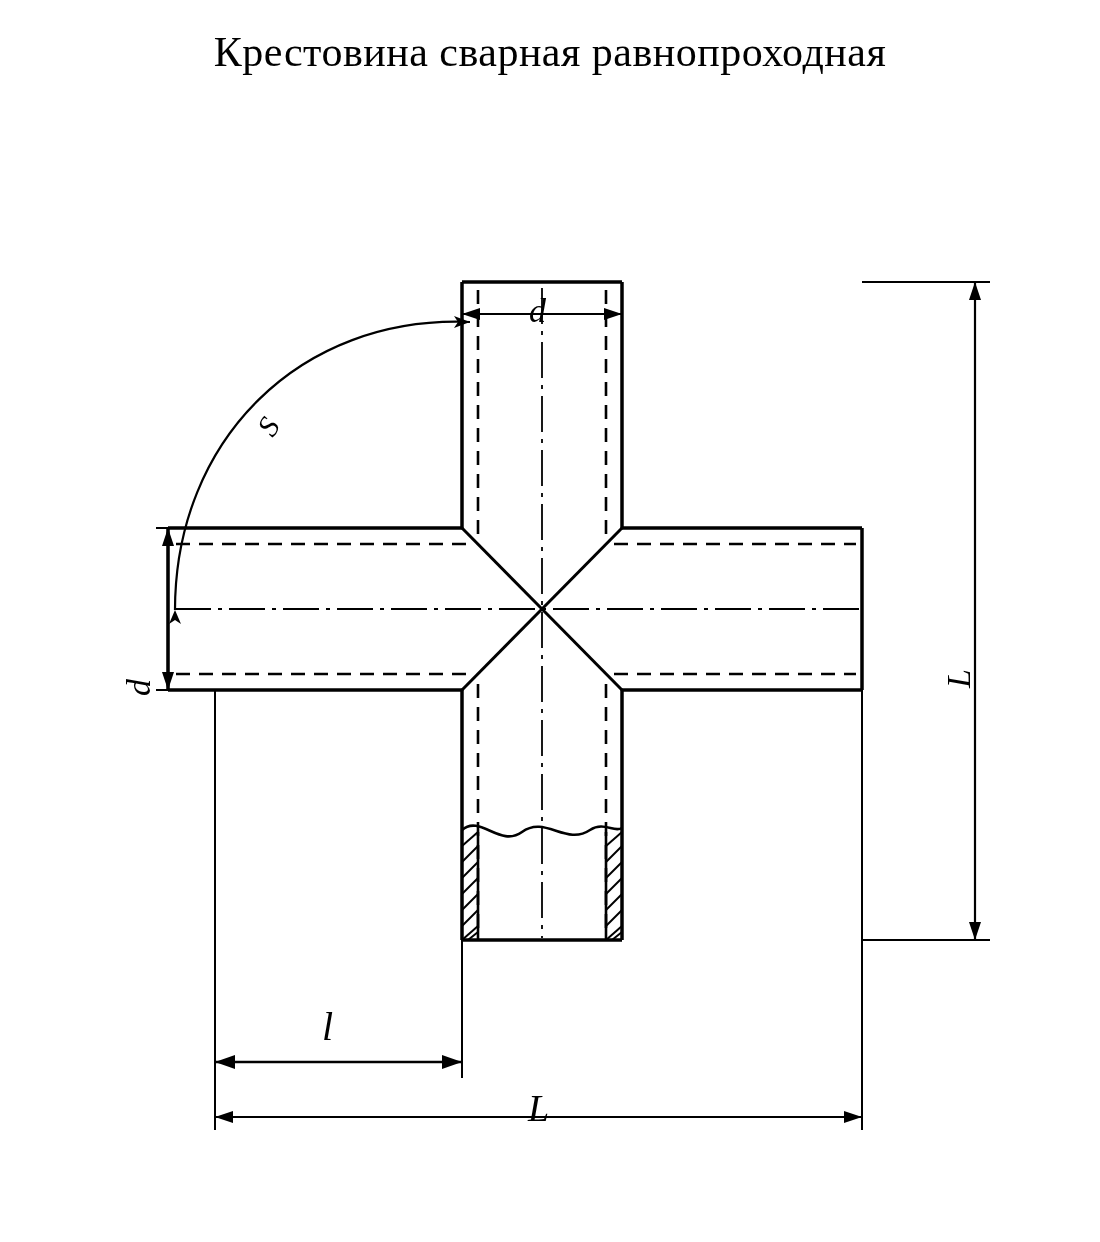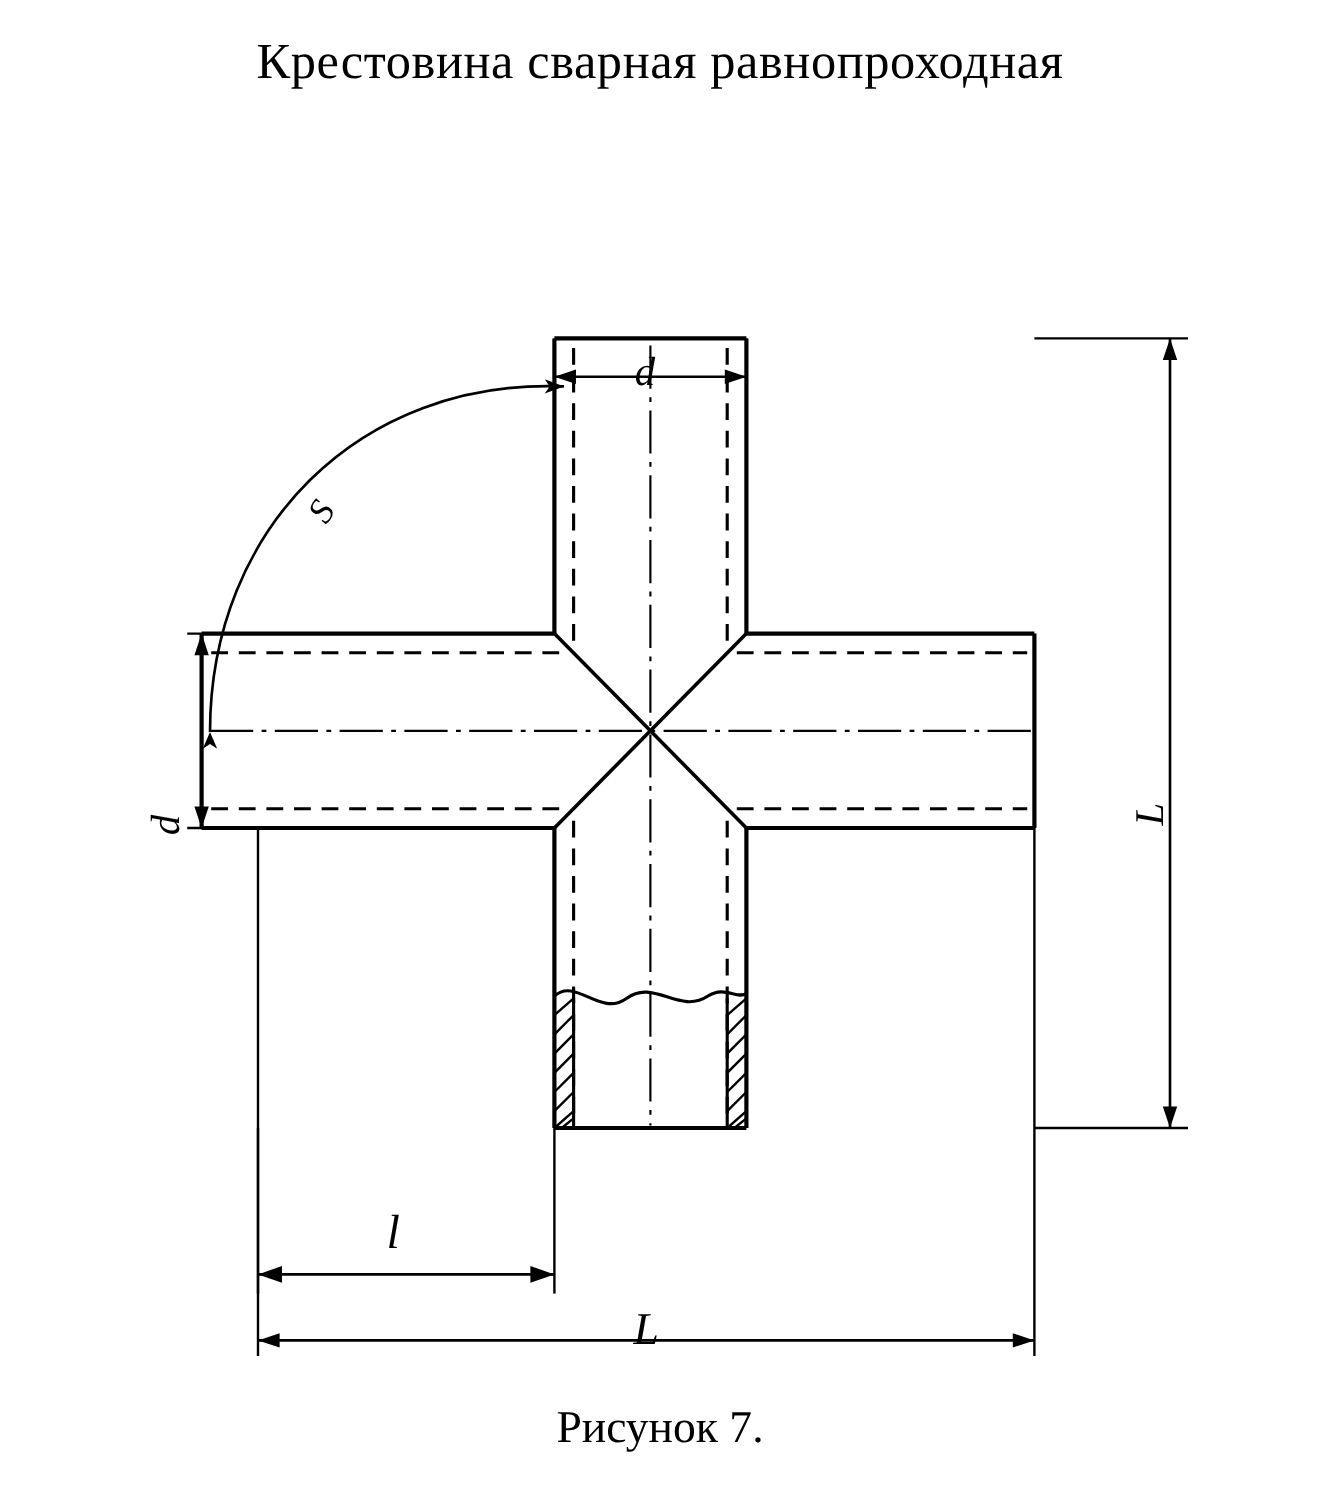--- a/index.html
+++ b/index.html
@@ -178,15 +178,14 @@
     </svg>
 
     <span class="lbl" id="lbl-d-top">d</span>
     <span class="lbl" id="lbl-d-left">d</span>
     <span class="lbl" id="lbl-L-right">L</span>
     <span class="lbl" id="lbl-L-bot">L</span>
     <span class="lbl" id="lbl-l-bot">l</span>
     <span class="lbl" id="lbl-S">S</span>
   </div>
 
-  <div id="figure-caption">Рисунок 7.</div>
 
 </div>
 
 </body></html>

